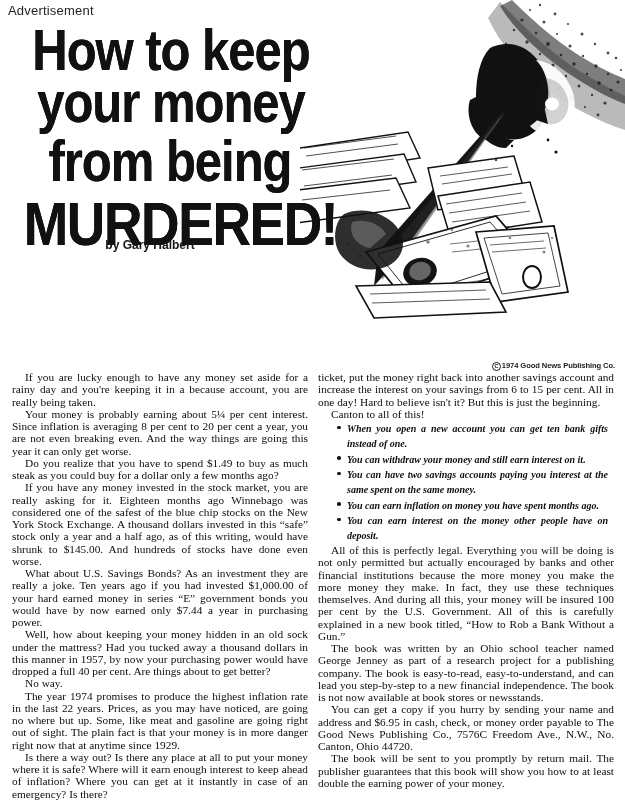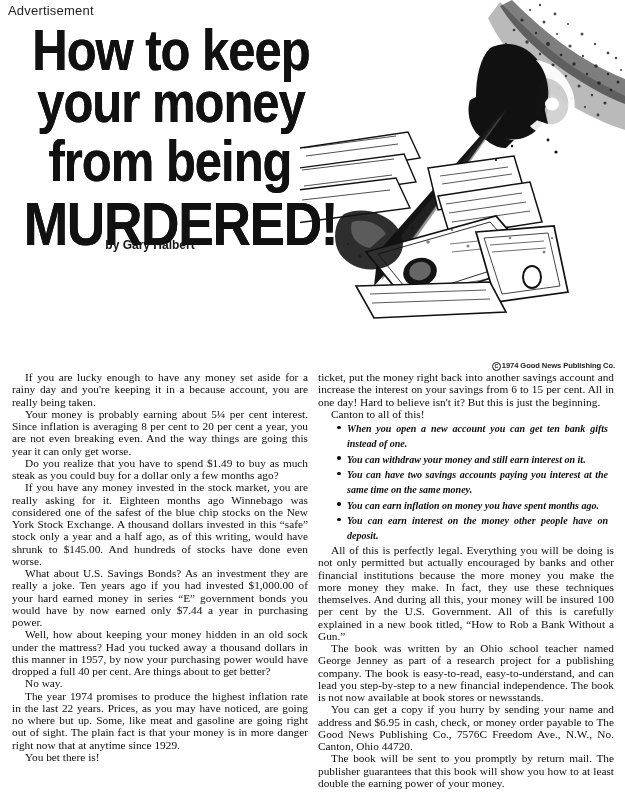--- a/index.html
+++ b/index.html
@@ -354,31 +354,32 @@
 
   <div class="col" id="col-left">
     <p>If you are lucky enough to have any money set aside for a rainy day and you're keeping it in a because account, you are really being taken.</p>
     <p>Your money is probably earning about 5¼ per cent interest. Since inflation is averaging 8 per cent to 20 per cent a year, you are not even breaking even. And the way things are going this year it can only get worse.</p>
     <p>Do you realize that you have to spend $1.49 to buy as much steak as you could buy for a dollar only a few months ago?</p>
     <p>If you have any money invested in the stock market, you are really asking for it. Eighteen months ago Winnebago was considered one of the safest of the blue chip stocks on the New York Stock Exchange. A thousand dollars invested in this “safe” stock only a year and a half ago, as of this writing, would have shrunk to $145.00. And hundreds of stocks have done even worse.</p>
     <p>What about U.S. Savings Bonds? As an investment they are really a joke. Ten years ago if you had invested $1,000.00 of your hard earned money in series “E” government bonds you would have by now earned only $7.44 a year in purchasing power.</p>
     <p>Well, how about keeping your money hidden in an old sock under the mattress? Had you tucked away a thousand dollars in this manner in 1957, by now your purchasing power would have dropped a full 40 per cent. Are things about to get better?</p>
     <p>No way.</p>
     <p>The year 1974 promises to produce the highest inflation rate in the last 22 years. Prices, as you may have noticed, are going no where but up. Some, like meat and gasoline are going right out of sight. The plain fact is that your money is in more danger right now that at anytime since 1929.</p>
+    <p>Is there a way out? Is there any place at all to put your money where it is safe? Where will it earn enough interest to keep ahead of inflation? Where you can get at it instantly in case of an emergency? Is there?</p>
     <p>You bet there is!</p>
 
   </div>
 
   <div class="col" id="col-right">
     <p class="noindent">ticket, put the money right back into another savings account and increase the interest on your savings from 6 to 15 per cent. All in one day! Hard to believe isn't it? But this is just the beginning.</p>
     <p>Canton to all of this!</p>
     <ul class="benefits" id="benefits-list">
         <li>When you open a new account you can get ten bank gifts instead of one.</li>
         <li>You can withdraw your money and still earn interest on it.</li>
-        <li>You can have two savings accounts paying you interest at the same time on the same money.</li>
+        <li>You can have two savings accounts paying you interest at the same spent on the same money.</li>
         <li>You can earn inflation on money you have spent months ago.</li>
         <li>You can earn interest on the money other people have on deposit.</li>
       </ul>
     <p>All of this is perfectly legal. Everything you will be doing is not only permitted but actually encouraged by banks and other financial institutions because the more money you make the more money they make. In fact, they use these techniques themselves. And during all this, your money will be insured 100 per cent by the U.S. Government. All of this is carefully explained in a new book titled, “How to Rob a Bank Without a Gun.”</p>
     <p>The book was written by an Ohio school teacher named George Jenney as part of a research project for a publishing company. The book is easy-to-read, easy-to-understand, and can lead you step-by-step to a new financial independence. The book is not now available at book stores or newsstands.</p>
     <p>You can get a copy if you hurry by sending your name and address and $6.95 in cash, check, or money order payable to The Good News Publishing Co., 7576C Freedom Ave., N.W., No. Canton, Ohio 44720.</p>
     <p>The book will be sent to you promptly by return mail. The publisher guarantees that this book will show you how to at least double the earning power of your money.</p>
 
   </div>
 

